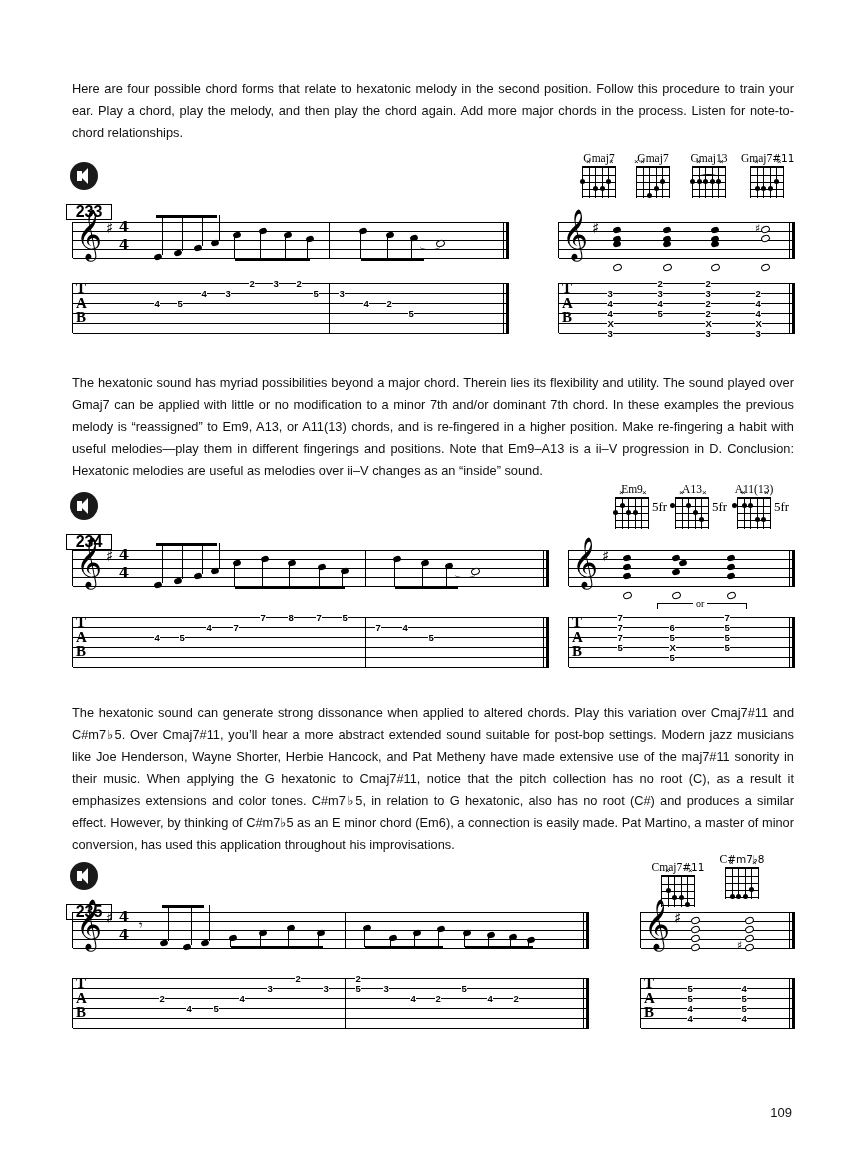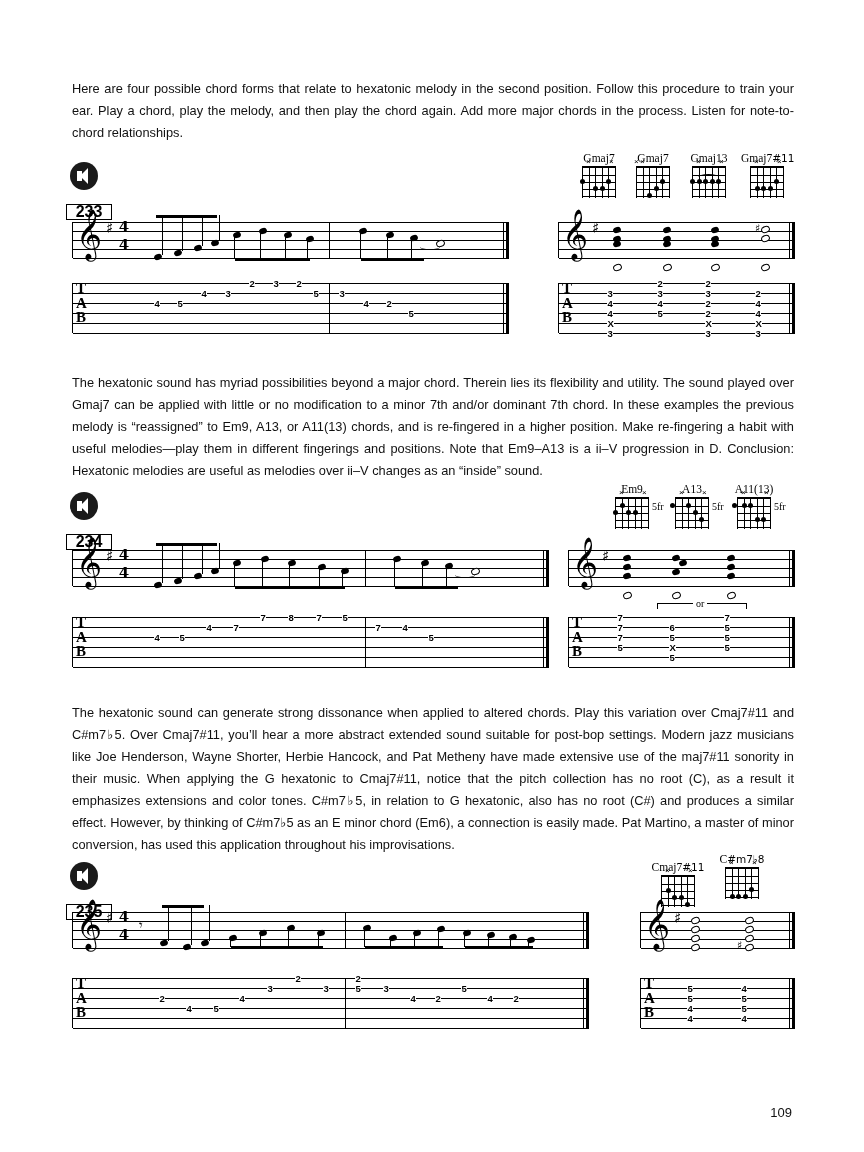--- a/index.html
+++ b/index.html
@@ -243,21 +243,21 @@
   }
   .grid .barre {
     position: absolute;
     border-top: 1.4px solid #000;
     border-radius: 50% 50% 0 0;
     height: 5px;
   }
   .fretlabel {
     position: absolute;
     font-family: "Liberation Serif", serif;
-    font-size: 10px;
+    font-size: 13px;
     line-height: 9px;
     white-space: nowrap;
   }
 
   
   .orbracket {
     position: absolute;
     font-family: "Liberation Serif", serif;
     font-size: 10px;
   }

